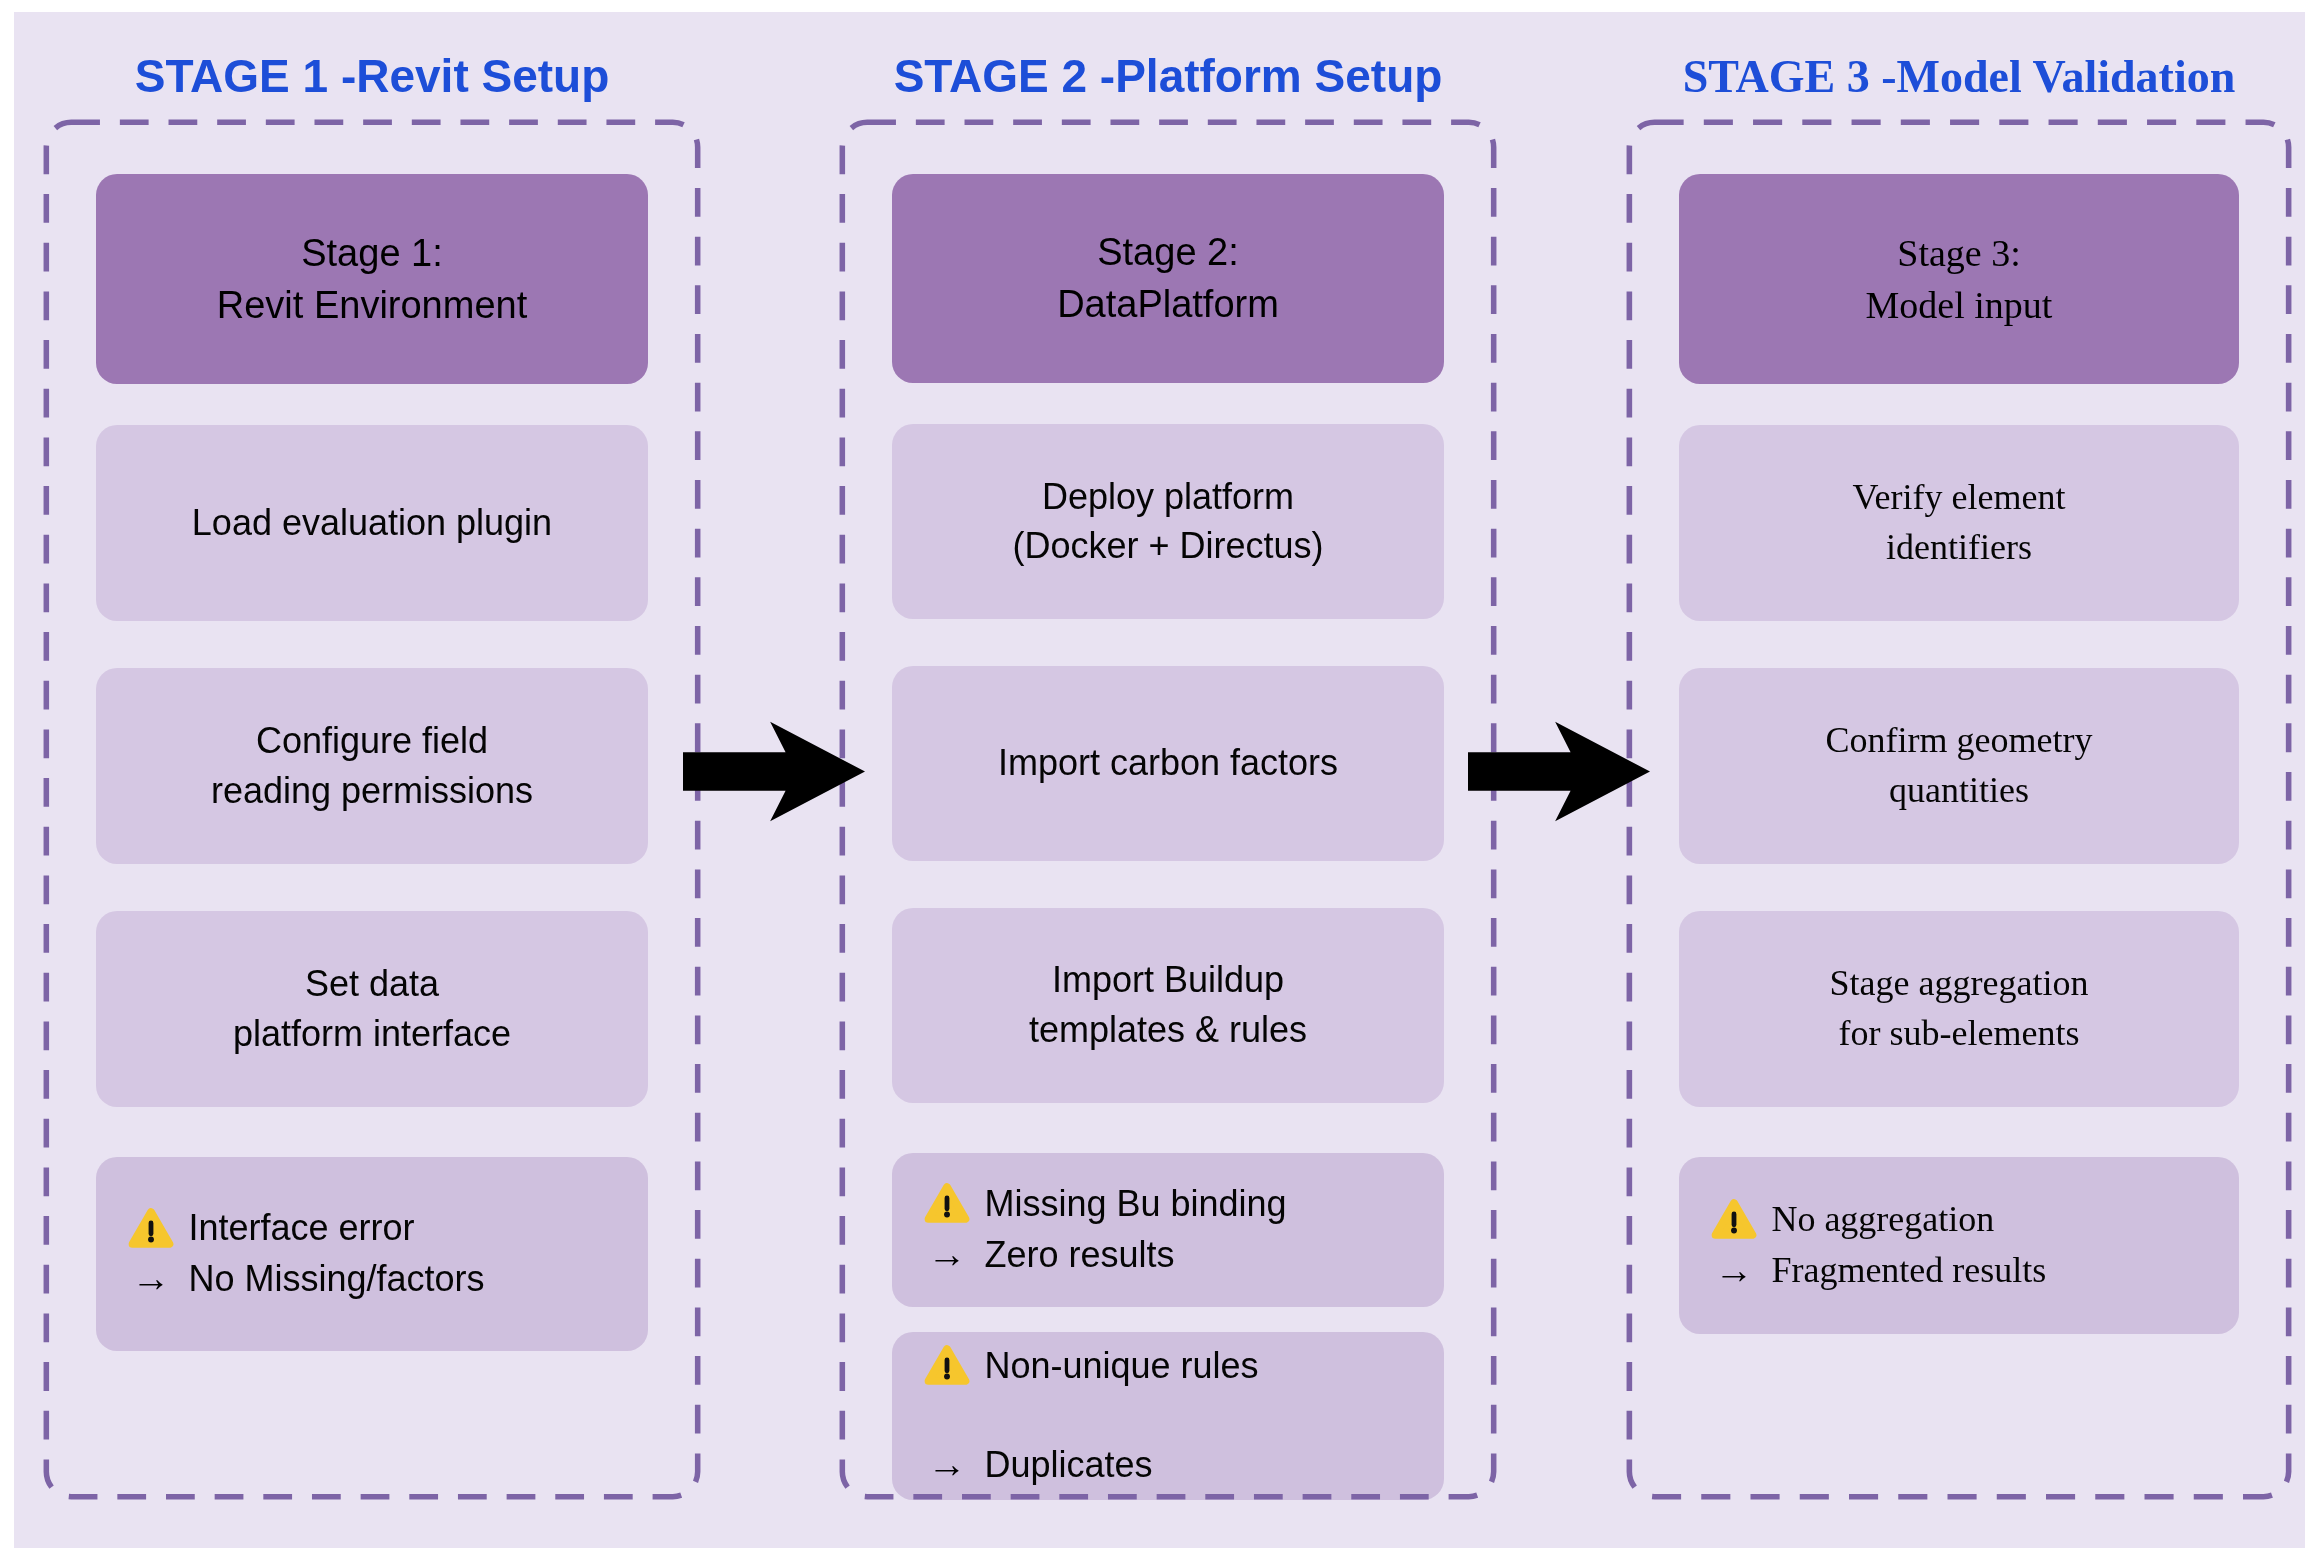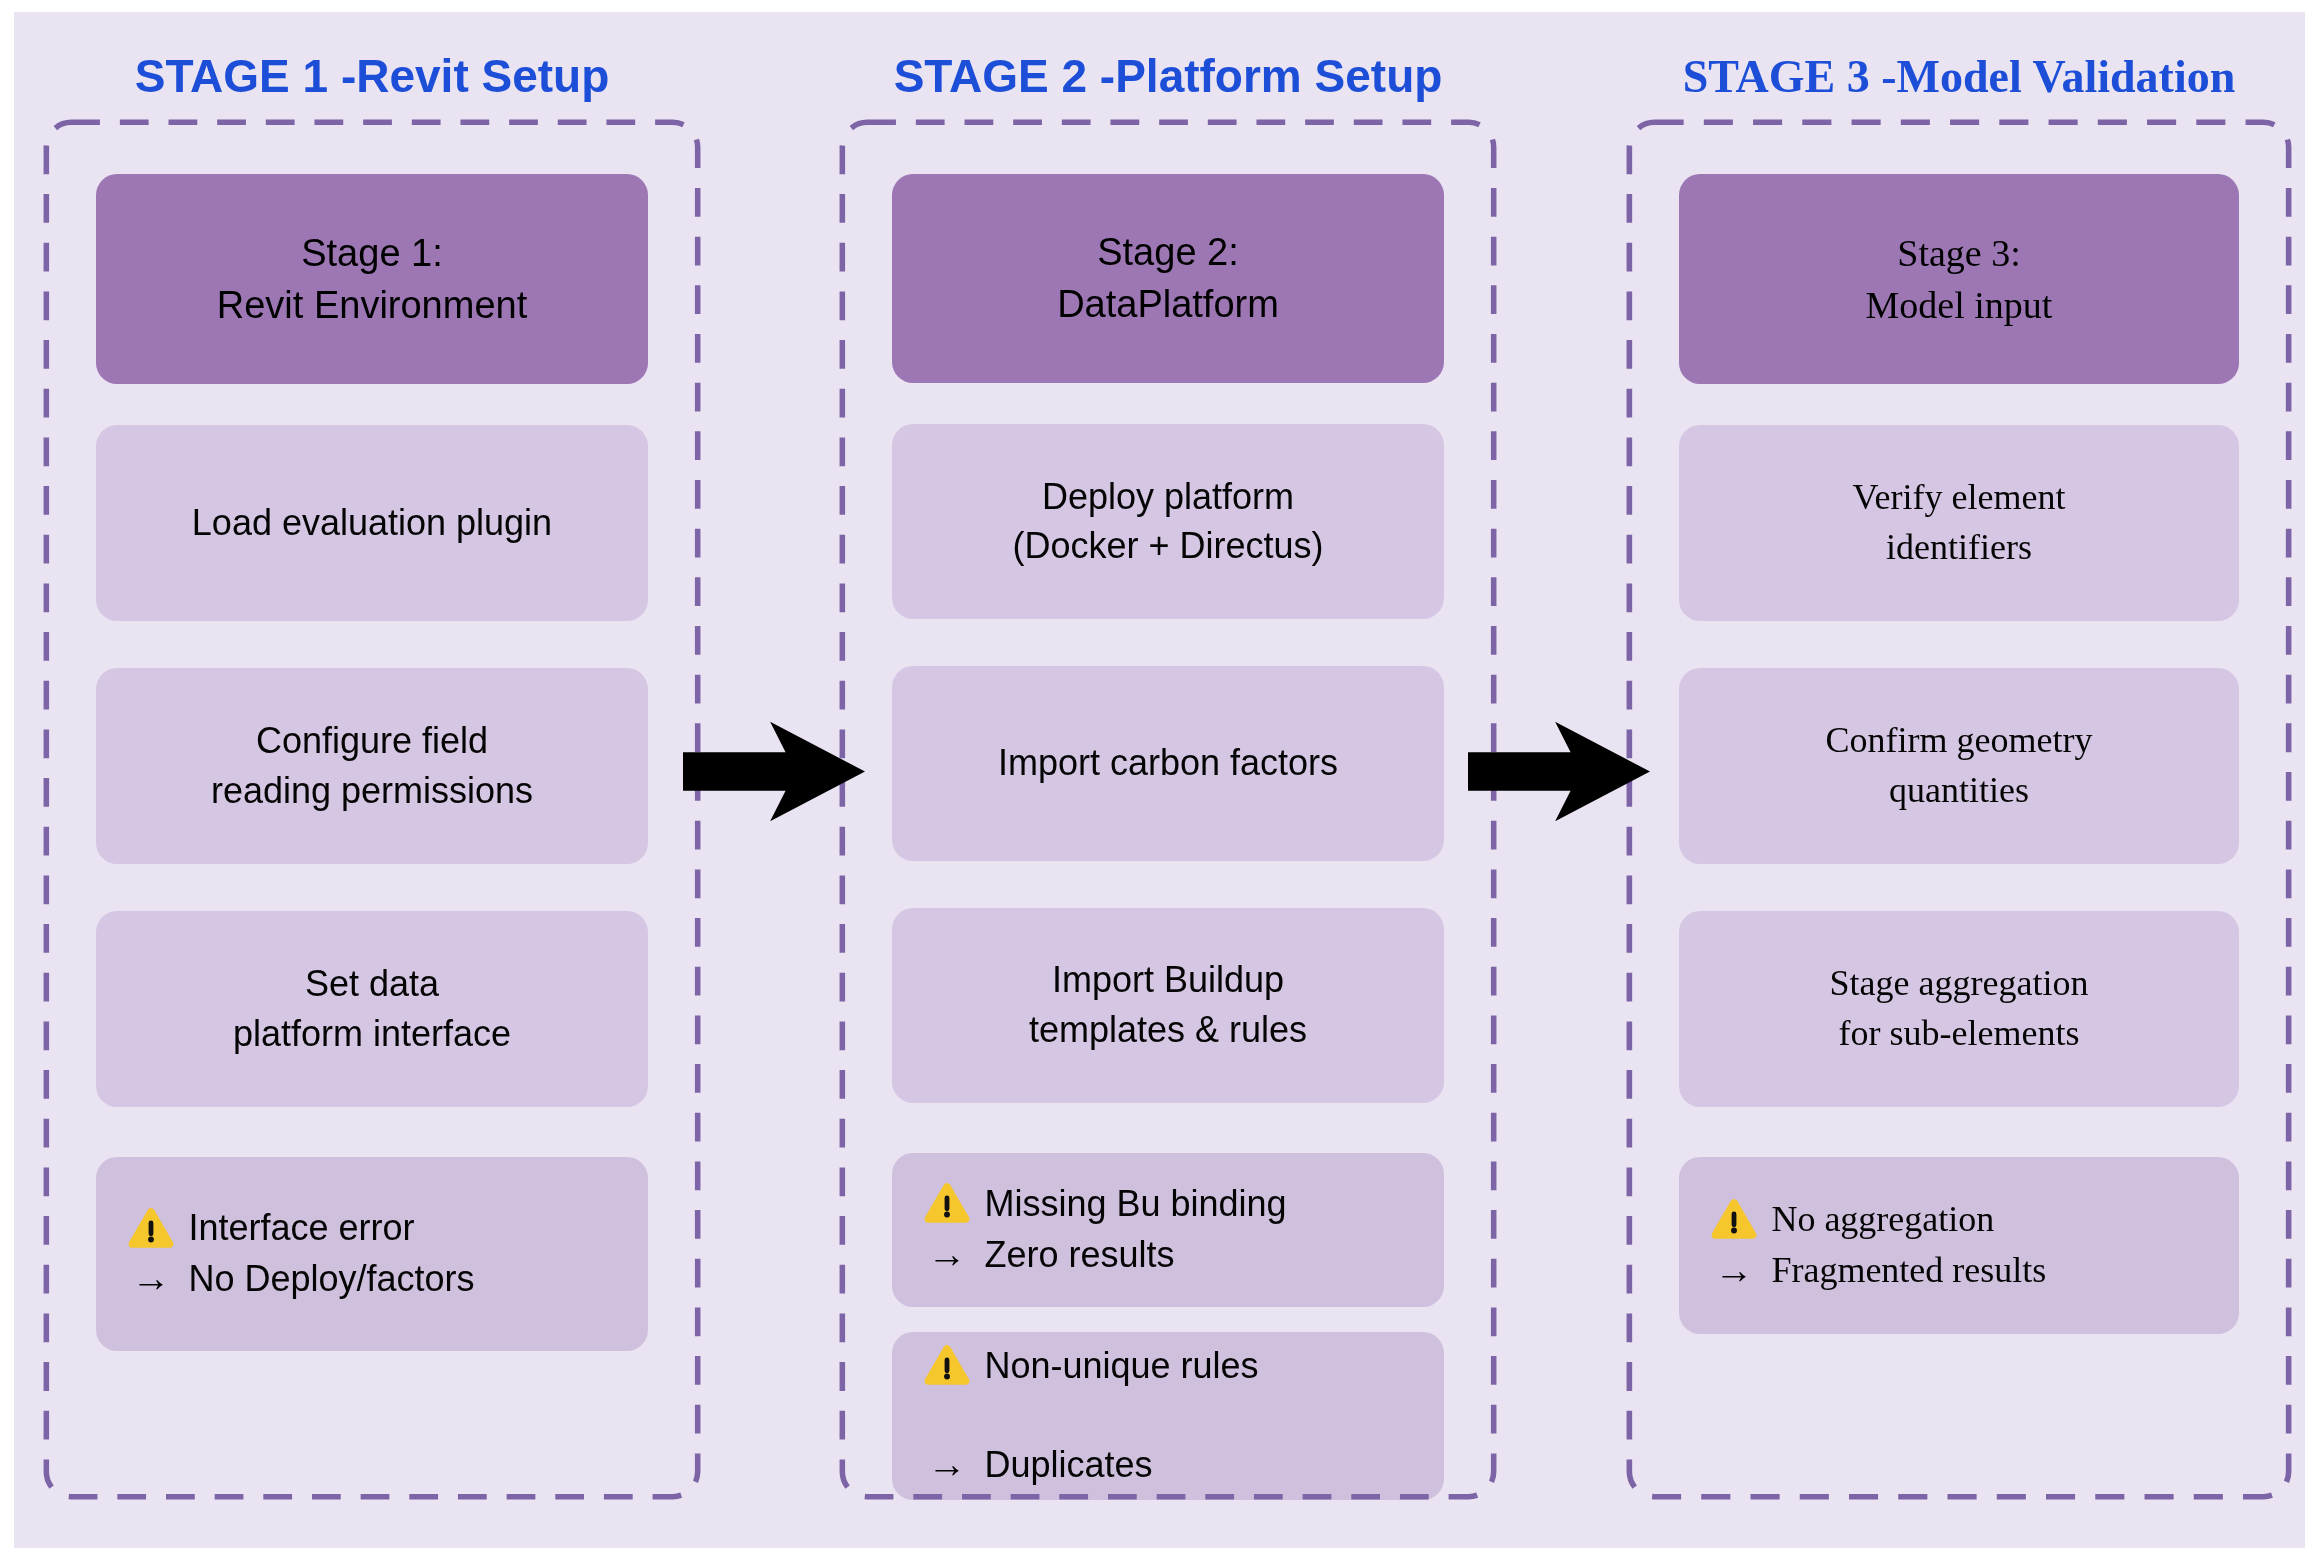--- a/index.html
+++ b/index.html
@@ -129,21 +129,21 @@
               <svg width="46" height="42" viewBox="0 0 72 64">
                 <path d="M36 7 L65 57 L7 57 Z" fill="#F6C62D" stroke="#F6C62D" stroke-width="12" stroke-linejoin="round"></path>
                 <line x1="36" y1="24" x2="36" y2="41" stroke="#111111" stroke-width="7.5" stroke-linecap="round"></line>
                 <circle cx="36" cy="50" r="4.6" fill="#111111"></circle>
               </svg>
             </span>
             <span>Interface error</span>
           </div>
           <div class="warn-row">
             <span class="warn-cell arrow-char">→</span>
-            <span>No Deploy/factors</span>
+            <span>No Missing/factors</span>
           </div>
         </div>
       </div>
     </section>
 
     <section class="stage" style="left:825px; width:658px;">
       <div class="stage-title">STAGE 2 -Platform Setup</div>
       <div class="stage-frame">
         <svg class="dash-border" viewBox="0 0 1190 2497" preserveAspectRatio="none">
           <rect x="6" y="6" width="1178" height="2485" rx="45" fill="none" stroke="#7D64A6" stroke-width="10" stroke-dasharray="52 36"></rect>

